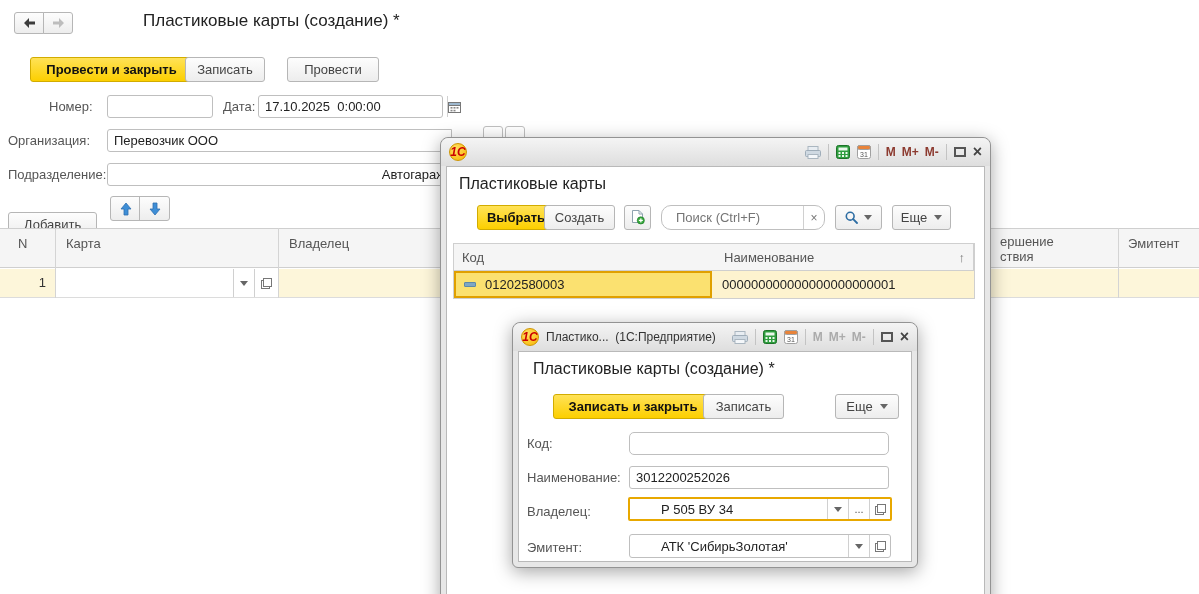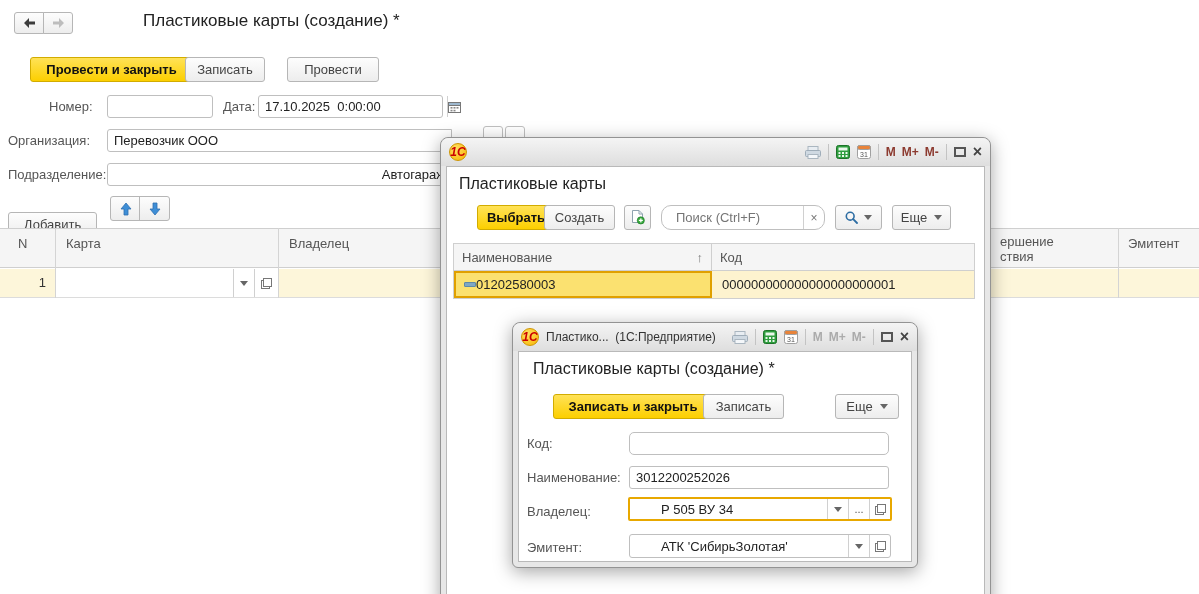--- a/index.html
+++ b/index.html
@@ -223,30 +223,30 @@
           </svg>
         <span class="dd-arrow"></span>
       </button>
       <button class="btn abs" style="left:445px; top:38px; width:59px; gap:7px;">
         <span>Еще</span>
         <span class="dd-arrow"></span>
       </button>
 
       <div class="abs" style="left:6px; top:76px; width:522px; border:1px solid #cfcfcf;">
         <div style="display:flex; height:27px; background:#f5f5f5; border-bottom:1px solid #cfcfcf; color:#555;">
+          <div style="flex:1; display:flex; align-items:center; padding:0 8px;">
+            <span>Код</span>
+          </div>
           <div style="width:258px; display:flex; align-items:center; padding:0 8px; border-right:1px solid #cfcfcf;">
             <span>Наименование</span>
             <span style="margin-left:auto; color:#777;">↑</span>
           </div>
-          <div style="flex:1; display:flex; align-items:center; padding:0 8px;">
-            <span>Код</span>
-          </div>
         </div>
         <div style="display:flex; height:27px; background:#fdf3cf;">
-          <div style="width:258px; display:flex; align-items:center; padding:0 8px; background:#fbe170; border:2px solid #e0a000;">
+          <div style="width:258px; display:flex; align-items:center; gap:9px; padding:0 8px; background:#fbe170; border:2px solid #e0a000;">
             <span style="width:12px; height:5px; background:#7fa7c4; border:1px solid #5d89a8; border-radius:1px; flex:none;"></span>
             <span style="color:#222;">01202580003</span>
           </div>
           <div style="flex:1; display:flex; align-items:center; padding:0 10px; color:#222;">
             <span>000000000000000000000001</span>
           </div>
         </div>
       </div>
     </div>
   </div>

